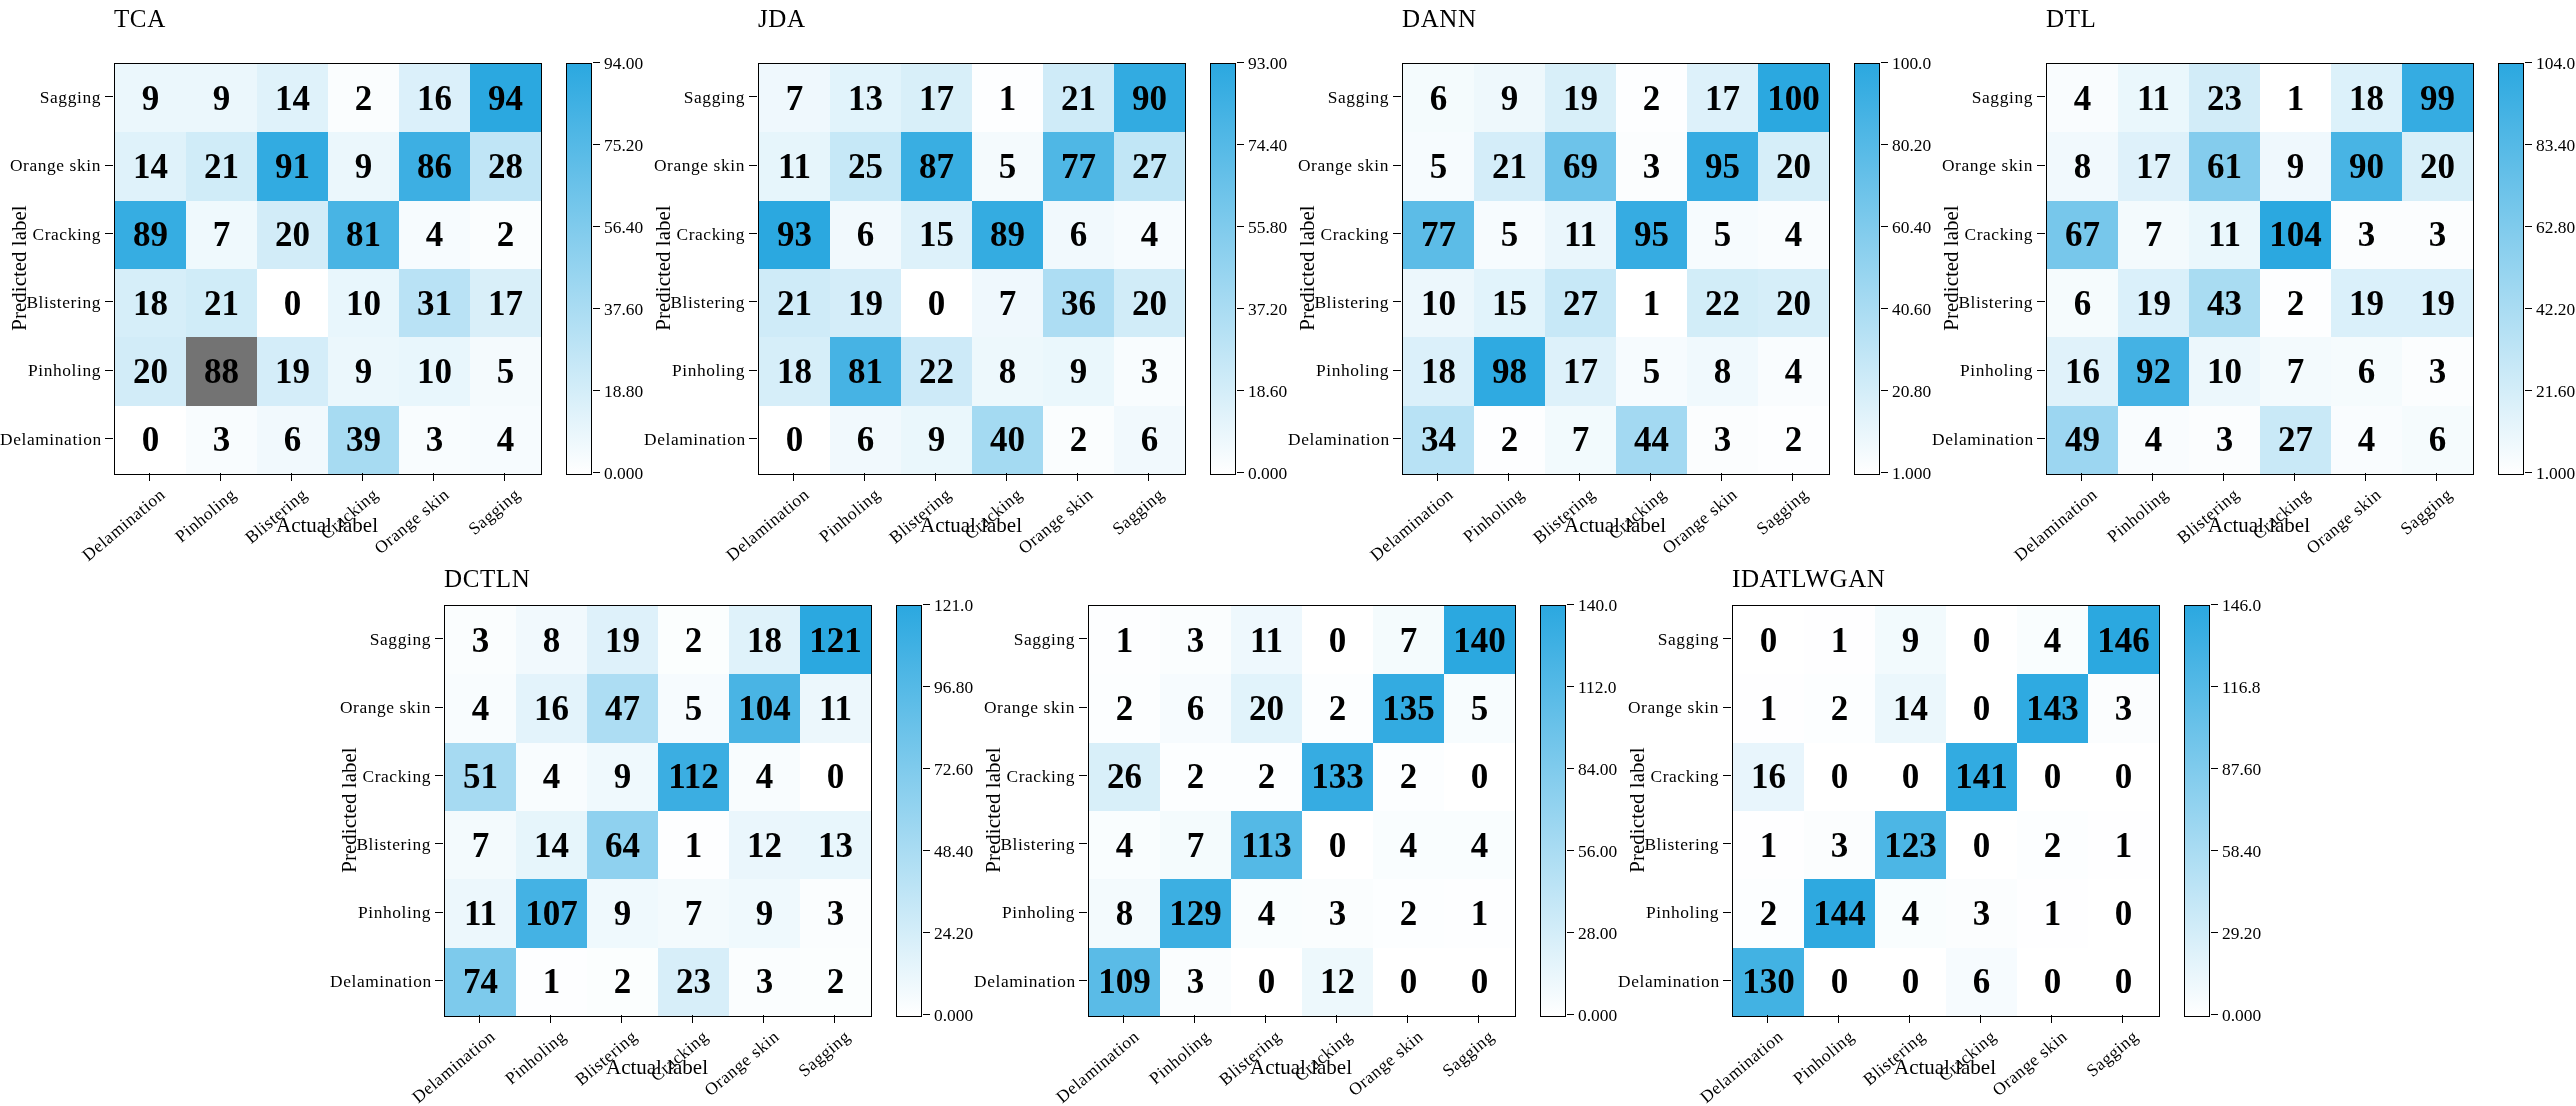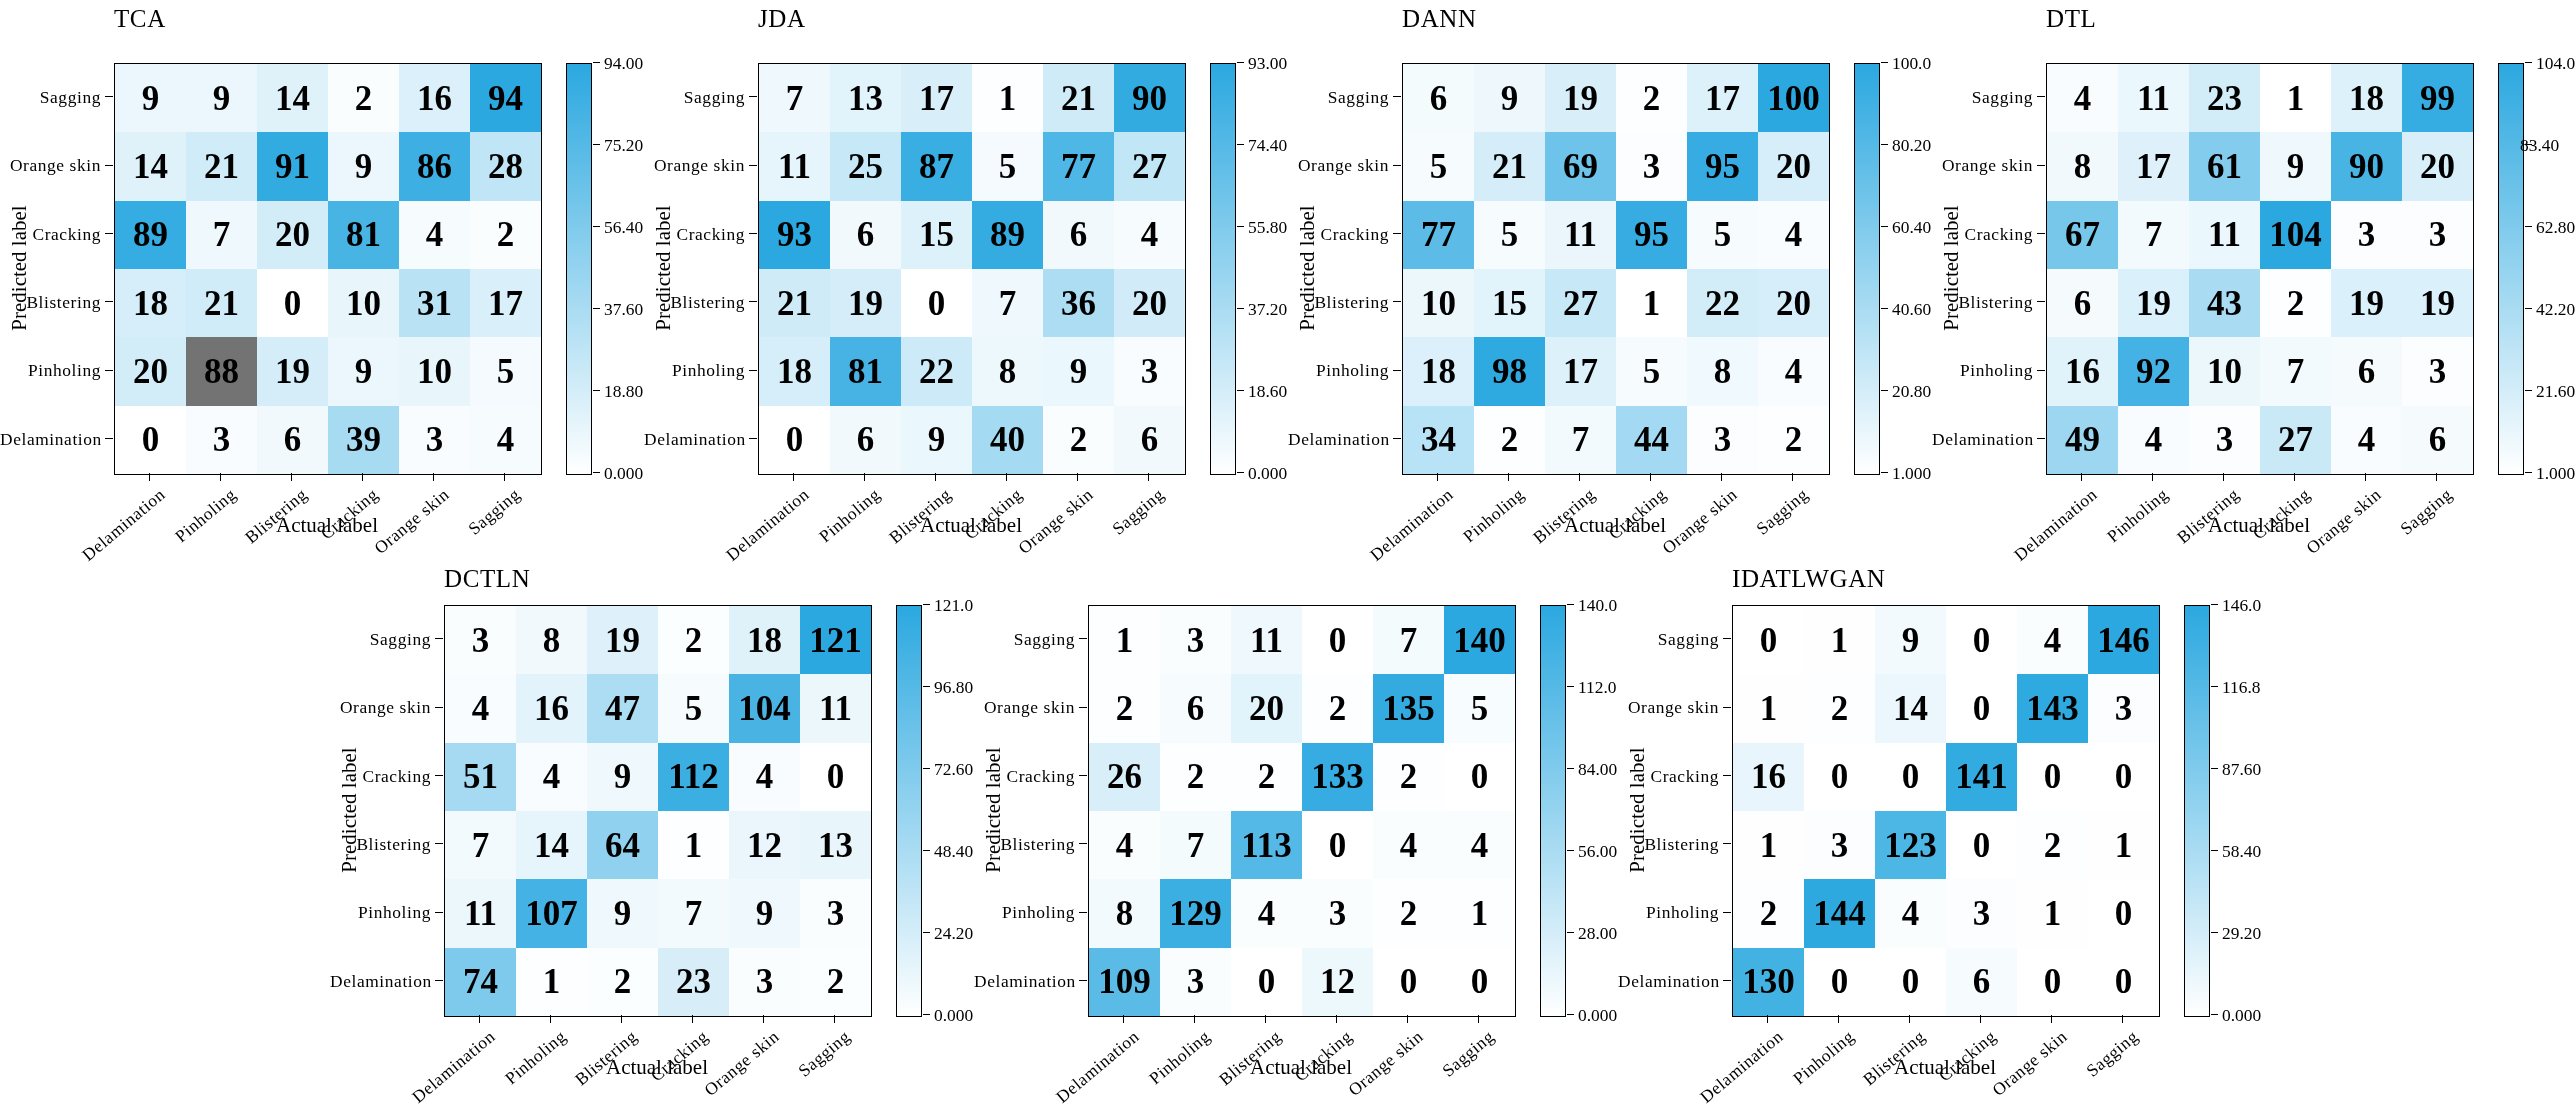--- a/index.html
+++ b/index.html
@@ -403,21 +403,21 @@
       <div class="xtick-label" style="left: 201px; top: 484px; width: 168px;">Cracking</div>
       <div class="tick" style="left: 433px; top: 473px; width: 1.2px; height: 8.4px;"></div>
       <div class="xtick-label" style="left: 272px; top: 484px; width: 168px;">Orange skin</div>
       <div class="tick" style="left: 504px; top: 473px; width: 1.2px; height: 8.4px;"></div>
       <div class="xtick-label" style="left: 343px; top: 484px; width: 168px;">Sagging</div>
       <div class="axis-label xlabel" style="left: 114px; width: 426px; top: 512px;">Actual label</div>
       <div class="cbar" style="left: 566px; top: 63px; width: 24px; height: 410px; background: linear-gradient(to top, rgb(255, 255, 255), rgb(43, 168, 224));"></div>
       <div class="tick" style="left: 593px; top: 62px; width: 7.2px; height: 1.2px;"></div>
       <div class="cb-label" style="left: 604px; top: 51px;">104.0</div>
       <div class="tick" style="left: 593px; top: 144px; width: 7.2px; height: 1.2px;"></div>
-      <div class="cb-label" style="left: 588px; top: 133px;">83.40</div>
+      <div class="cb-label" style="left: 604px; top: 133px;">83.40</div>
       <div class="tick" style="left: 593px; top: 226px; width: 7.2px; height: 1.2px;"></div>
       <div class="cb-label" style="left: 604px; top: 215px;">62.80</div>
       <div class="tick" style="left: 593px; top: 308px; width: 7.2px; height: 1.2px;"></div>
       <div class="cb-label" style="left: 604px; top: 297px;">42.20</div>
       <div class="tick" style="left: 593px; top: 390px; width: 7.2px; height: 1.2px;"></div>
       <div class="cb-label" style="left: 604px; top: 379px;">21.60</div>
       <div class="tick" style="left: 593px; top: 472px; width: 7.2px; height: 1.2px;"></div>
       <div class="cb-label" style="left: 604px; top: 461px;">1.000</div>
     </div>
     <div class="panel" style="left: 330px; top: 542px;">

